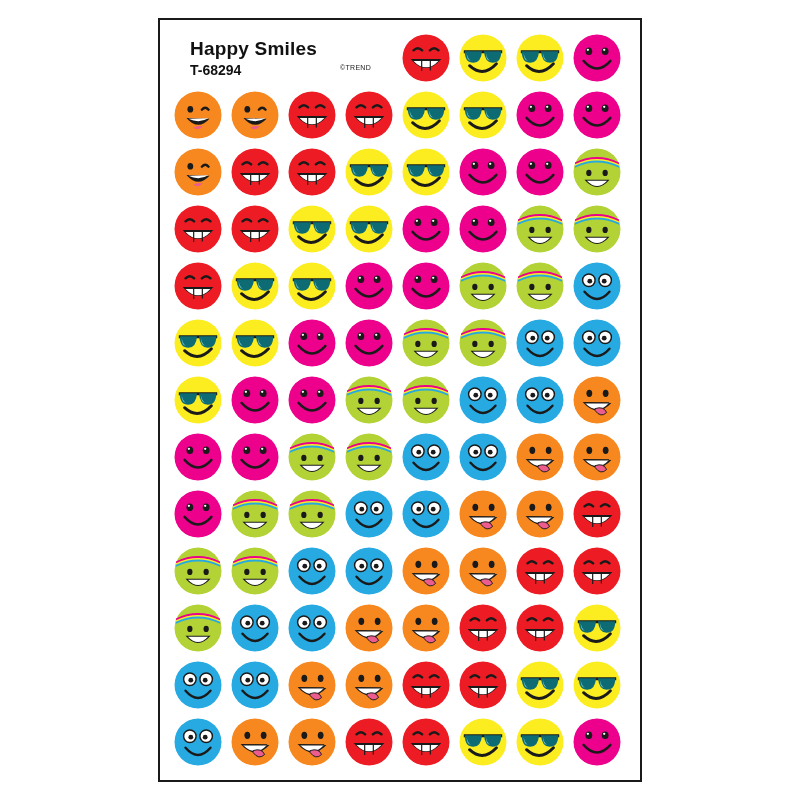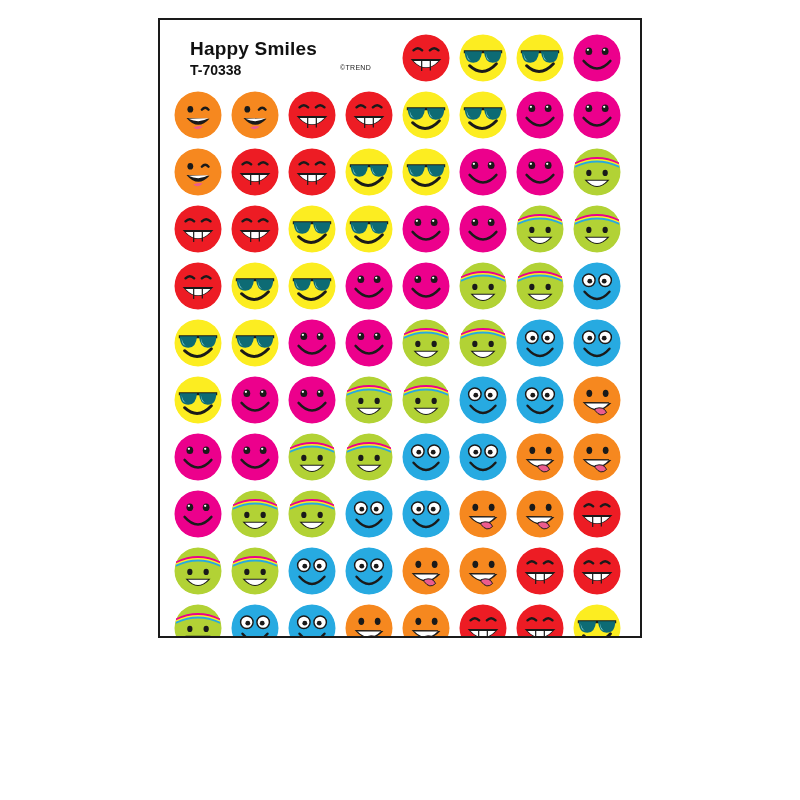--- a/index.html
+++ b/index.html
@@ -8,21 +8,21 @@
     width: 800px;
     height: 800px;
     background: #ffffff;
     font-family: "Liberation Sans", sans-serif;
   }
   #sheet {
     position: absolute;
     left: 158px;
     top: 18px;
     width: 484px;
-    height: 620px;
+    height: 764px;
     background: #ffffff;
     border: 2px solid #1a1a1a;
     box-sizing: border-box;
     overflow: hidden;
   }
   #title {
     position: absolute;
     left: 30px;
     top: 18px;
     font-size: 19px;
@@ -58,21 +58,21 @@
     border-radius: 50%;
     overflow: hidden;
   }
   .face svg { display: block; }
 </style>
 </head>
 <body>
 
 <div id="sheet">
   <div id="title">Happy Smiles</div>
-  <div id="sku">T-70338</div>
+  <div id="sku">T-68294</div>
   <div id="trendmark">©TREND</div>
   <div id="grid">
       <div class="face" style="left: 242px; top: 14px; width: 48px; height: 48px;">
         <svg width="48" height="48" viewBox="0 0 100 100">
           <circle cx="50" cy="50" r="49" fill="#ed1c24"></circle>
           <path d="M24 34 q9 -9 18 0" stroke="#1a1a1a" stroke-width="5" fill="none" stroke-linecap="round"></path>
           <path d="M58 34 q9 -9 18 0" stroke="#1a1a1a" stroke-width="5" fill="none" stroke-linecap="round"></path>
           <path d="M18 52 q32 38 64 0 z" fill="#1a1a1a"></path>
           <path d="M23 55 q27 29 54 0 z" fill="#ffffff"></path>
           <path d="M23 55 h54" stroke="#1a1a1a" stroke-width="3"></path>

